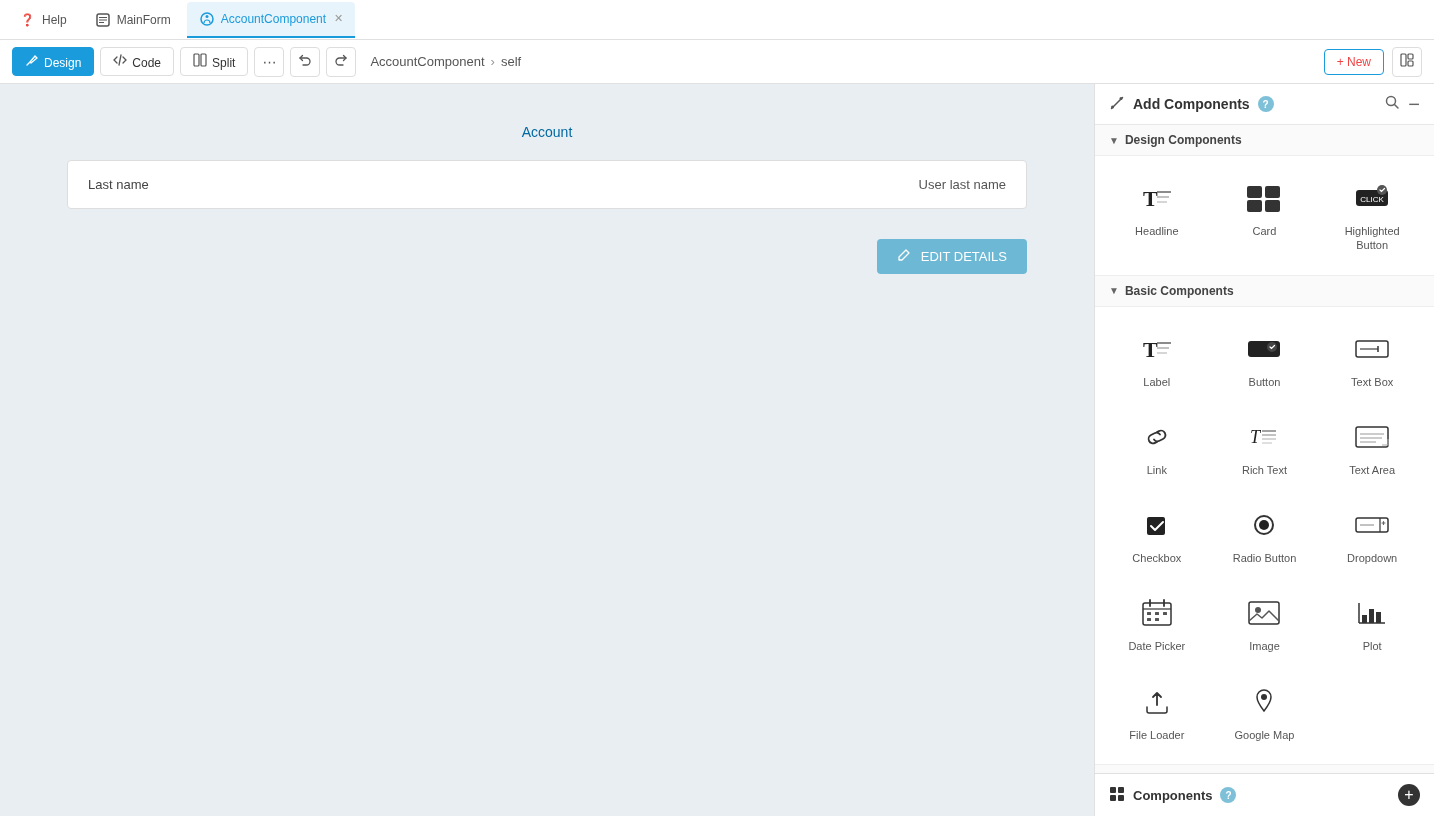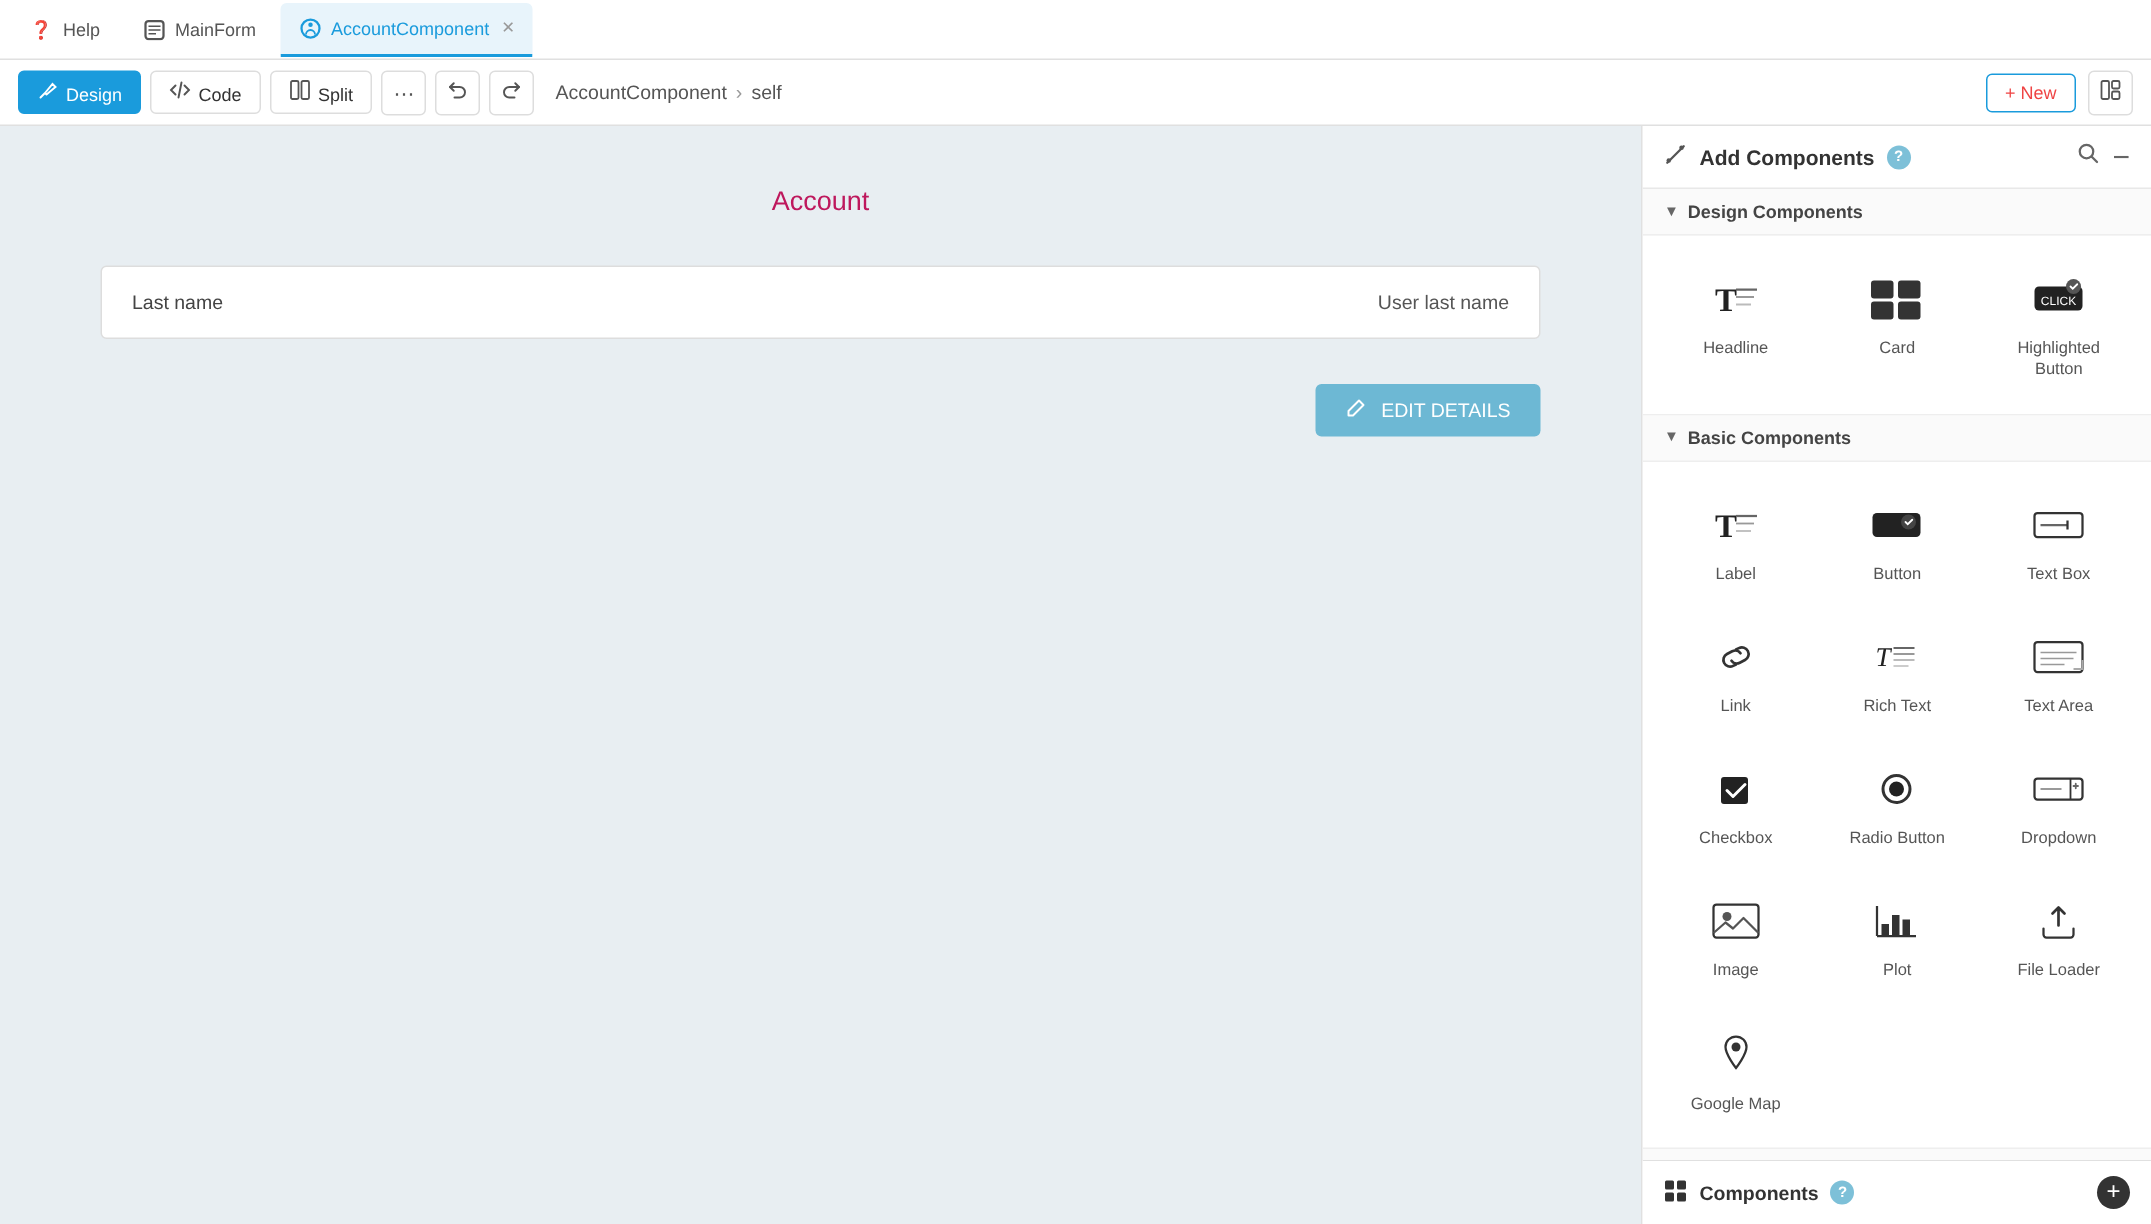--- a/index.html
+++ b/index.html
@@ -138,24 +138,24 @@
     .canvas {
       flex: 1;
       background: #e8eef2;
       padding: 40px;
       overflow: auto;
       display: flex;
       flex-direction: column;
       align-items: center;
     }
     .page-title {
-      font-size: 18px;
-      color: #be185d;
+      font-size: 14px;
+      color: #0369a1;
       font-weight: 400;
-      margin-bottom: 32px;
+      margin-bottom: 20px;
     }
     .form-card {
       background: #fff;
       border: 1px solid #ddd;
       border-radius: 4px;
       width: 100%;
       max-width: 960px;
     }
     .form-row {
       display: flex;
@@ -620,20 +620,36 @@
             <svg width="36" height="28" viewBox="0 0 36 28" fill="none">
               <rect x="2" y="7" width="32" height="14" rx="2" stroke="#333" stroke-width="1.5" fill="none"></rect>
               <line x1="26" y1="7" x2="26" y2="21" stroke="#333" stroke-width="1.2"></line>
               <path d="M28 12L31 12M29.5 10.5L29.5 13.5" stroke="#666" stroke-width="1.2" stroke-linecap="round"></path>
               <line x1="6" y1="14" x2="20" y2="14" stroke="#999" stroke-width="1.2"></line>
             </svg>
           </div>
           <span class="component-label">Dropdown</span>
         </div>
 
+        <div class="component-item">
+          <div class="component-icon">
+            <svg width="32" height="30" viewBox="0 0 32 30" fill="none">
+              <rect x="2" y="5" width="28" height="22" rx="2" stroke="#333" stroke-width="1.5" fill="none"></rect>
+              <line x1="2" y1="11" x2="30" y2="11" stroke="#333" stroke-width="1.2"></line>
+              <line x1="9" y1="2" x2="9" y2="8" stroke="#333" stroke-width="1.8" stroke-linecap="round"></line>
+              <line x1="23" y1="2" x2="23" y2="8" stroke="#333" stroke-width="1.8" stroke-linecap="round"></line>
+              <rect x="6" y="14" width="4" height="3" rx="0.5" fill="#555"></rect>
+              <rect x="14" y="14" width="4" height="3" rx="0.5" fill="#555"></rect>
+              <rect x="22" y="14" width="4" height="3" rx="0.5" fill="#555"></rect>
+              <rect x="6" y="20" width="4" height="3" rx="0.5" fill="#555"></rect>
+              <rect x="14" y="20" width="4" height="3" rx="0.5" fill="#555"></rect>
+            </svg>
+          </div>
+          <span class="component-label">Date Picker</span>
+        </div>
 
         <div class="component-item">
           <div class="component-icon">
             <svg width="34" height="28" viewBox="0 0 34 28" fill="none">
               <rect x="2" y="3" width="30" height="22" rx="2" stroke="#333" stroke-width="1.5" fill="none"></rect>
               <circle cx="11" cy="11" r="3" fill="#555"></circle>
               <path d="M2 22L10 15L15 19L22 12L32 22" stroke="#555" stroke-width="1.5" stroke-linejoin="round"></path>
             </svg>
           </div>
           <span class="component-label">Image</span>

